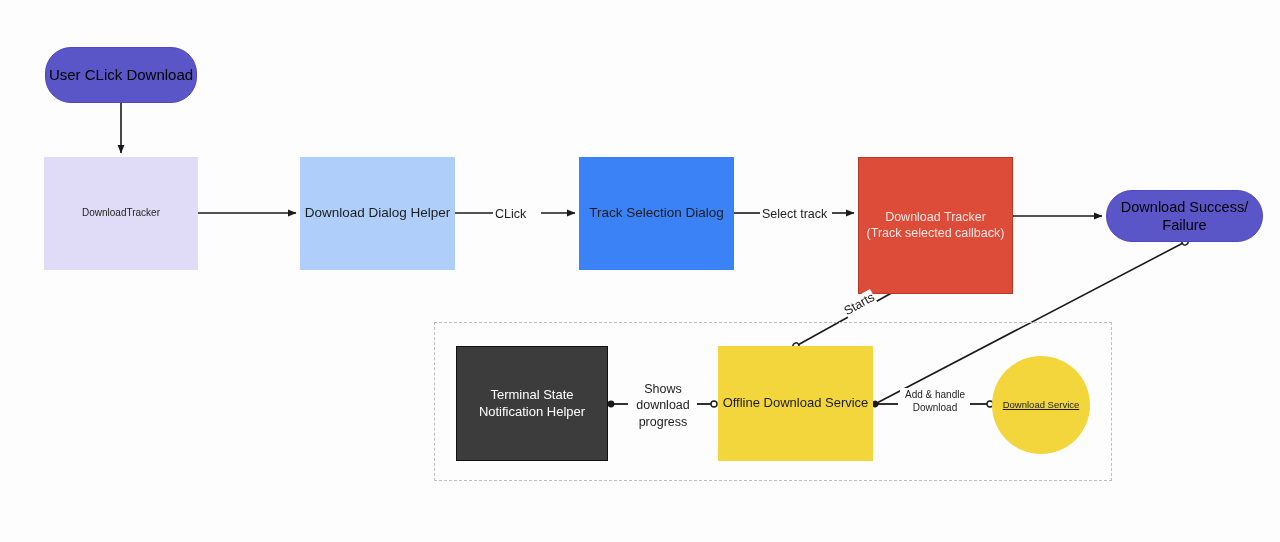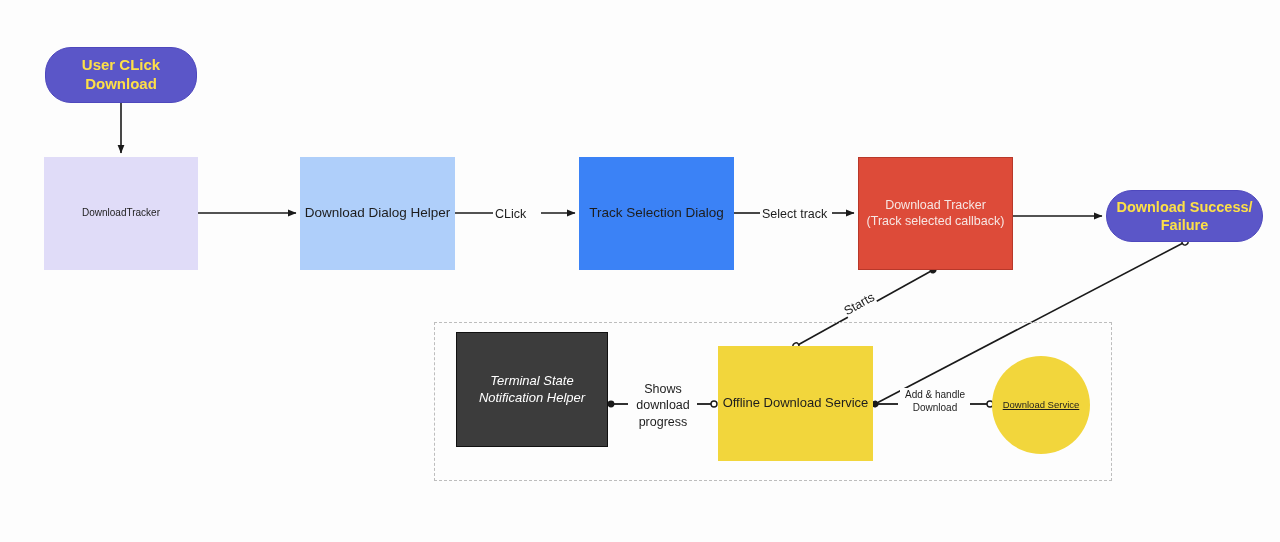--- a/index.html
+++ b/index.html
@@ -26,22 +26,22 @@
     position: absolute;
     box-sizing: border-box;
     display: flex;
     align-items: center;
     justify-content: center;
     text-align: center;
     line-height: 1.25;
   }
   .pill {
     border-radius: 26px;
-    color: #fde047;
-    font-weight: bold;
+    color: #000000;
+    font-weight: normal;
     font-size: 15px;
     border: 1px solid #4e48bd;
   }
   .pill-start {
     left: 45px;
     top: 47px;
     width: 152px;
     height: 56px;
     background: #5b56c8;
   }
@@ -75,36 +75,35 @@
     top: 157px;
     width: 155px;
     height: 113px;
     background: #3b82f6;
     font-size: 13.5px;
   }
   .box-download-tracker-cb {
     left: 858px;
     top: 157px;
     width: 155px;
-    height: 113px;
+    height: 137px;
     background: #dd4b39;
     border: 1.5px solid #b8382a;
     color: #f7e6e3;
     font-size: 12.5px;
   }
   .box-terminal-state {
     left: 456px;
-    top: 332px;
+    top: 346px;
     width: 152px;
     height: 115px;
     background: #3c3c3c;
     border: 1.5px solid #111111;
     color: #ffffff;
     font-size: 13px;
-    font-style: italic;
   }
   .box-offline-service {
     left: 718px;
     top: 346px;
     width: 155px;
     height: 115px;
     background: #f2d63c;
     font-size: 13px;
   }
   .circle-download-service {

